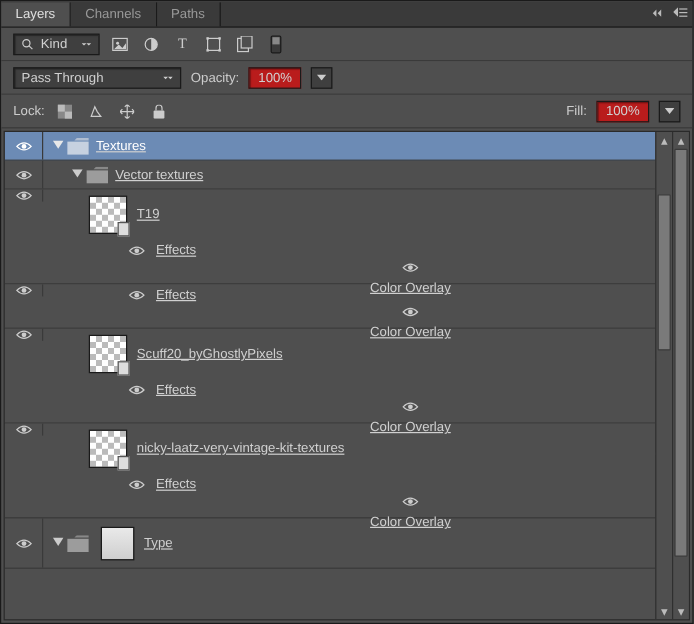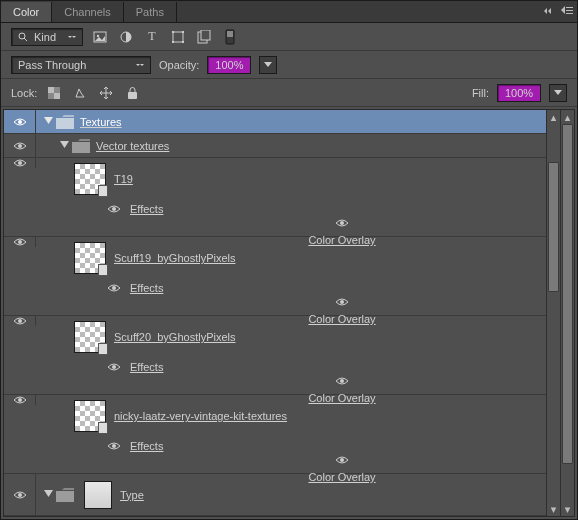--- a/index.html
+++ b/index.html
@@ -6,21 +6,21 @@
 body { background:#4f4f4f; width:578px; height:520px; overflow:hidden; border:1px solid #1a1a1a; display:flex; flex-direction:column; }
 .tabs { height:22px; background:#3a3a3a; border-bottom:1px solid #1a1a1a; display:flex; align-items:flex-end; position:relative; }
 .tab { padding:4px 12px 4px 12px; background:#3a3a3a; color:#999; border-right:1px solid #1a1a1a; cursor:pointer; }
 .tab.active { background:#4f4f4f; color:#e0e0e0; }
 .tab-ctrl { position:absolute; right:2px; top:2px; display:flex; gap:2px; }
 .tab-ctrl .btn { width:16px; height:16px; display:flex; align-items:center; justify-content:center; cursor:pointer; color:#bbb; }
 .row { height:28px; background:#4f4f4f; border-bottom:1px solid #3a3a3a; display:flex; align-items:center; padding:0 10px; gap:8px; }
 .filter-select { background:#3f3f3f; border:1px solid #1a1a1a; height:18px; display:flex; align-items:center; padding:0 6px; gap:6px; min-width:72px; cursor:pointer; box-shadow:inset 1px 1px 1px rgba(0,0,0,.4); }
 .filter-select .dd { margin-left:auto; }
 .icon-btn { width:18px; height:18px; display:flex; align-items:center; justify-content:center; cursor:pointer; color:#ccc; }
-.small-input { background:#a21caf; border:1px solid #1a1a1a; height:18px; width:44px; text-align:center; display:flex; align-items:center; justify-content:center; box-shadow:inset 1px 1px 1px rgba(0,0,0,.4); }
+.small-input { background:#b91c1c; border:1px solid #1a1a1a; height:18px; width:44px; text-align:center; display:flex; align-items:center; justify-content:center; box-shadow:inset 1px 1px 1px rgba(0,0,0,.4); }
 .label { color:#ccc; }
 .layers { flex:1; overflow:hidden; position:relative; background:#4f4f4f; border:1px solid #2a2a2a; margin:2px; display:flex; }
 .layers-body { flex:1; overflow:auto;text-decoration:underline; }
 .scrollbar { width:14px; background:#4f4f4f; border-left:1px solid #2f2f2f; position:relative; }
 .scroll-thumb { position:absolute; left:1px; right:1px; background:#7a7a7a; border:1px solid #3a3a3a; border-radius:1px; }
 .scroll-btn { position:absolute; left:0; right:0; height:14px; display:flex; align-items:center; justify-content:center; color:#bbb; cursor:pointer; }
 .grp-row { height:24px; display:flex; align-items:center; border-bottom:1px solid #3a3a3a; }
 .grp-row.selected { background:#6c8bb5; color:#fff; }
 .vis-col { width:32px; display:flex; align-items:center; justify-content:center; border-right:1px solid #3a3a3a; height:100%; cursor:pointer; }
 .indent0 { width:6px; }
@@ -39,21 +39,21 @@
 .sub { padding-left:68px; height:18px; display:flex; align-items:center; gap:6px; color:#ccc; }
 .sub .eye { width:20px; display:flex; align-items:center; justify-content:center; cursor:pointer; }
 .sub.sub2 { padding-left:88px;flex-direction:column; }
 svg { display:block; }
 .dd-btn { width:18px; height:18px; border:1px solid #1a1a1a; background:#3f3f3f; display:flex; align-items:center; justify-content:center; cursor:pointer; }
 </style>
 </head>
 <body>
 
 <div class="tabs">
-  <div class="tab active">Color</div>
+  <div class="tab active">Layers</div>
   <div class="tab">Channels</div>
   <div class="tab">Paths</div>
   <div class="tab-ctrl">
     <div class="btn">
         <svg width="12" height="10" viewBox="0 0 12 10">
           <path d="M1 5 L4 2 L4 8 Z M5 5 L8 2 L8 8 Z" fill="#bbb"></path>
         </svg>
       </div>
     <div class="btn">
         <svg width="12" height="10" viewBox="0 0 12 10">
@@ -250,28 +250,20 @@
           </div>
         </div>
         <div class="layer-row">
           <div class="vis-col" style="align-self:stretch">
             <svg width="14" height="10" viewBox="0 0 14 10">
               <path d="M1 5 Q7 -1 13 5 Q7 11 1 5 Z" fill="none" stroke="#ccc"></path>
               <circle cx="7" cy="5" r="2" fill="#ccc"></circle>
             </svg>
           </div>
           <div class="layer-main">
-            <div class="layer-head">
-              <div class="indent2"></div>
-              <div class="thumb">
-                <div class="page"></div>
-              </div>
-              <span>Scuff19_byGhostlyPixels</span>
-              <span class="fx">fx</span>
-            </div>
             <div class="sub">
               <span class="eye">
                 <svg width="14" height="10" viewBox="0 0 14 10">
                   <path d="M1 5 Q7 -1 13 5 Q7 11 1 5 Z" fill="none" stroke="#ccc"></path>
                   <circle cx="7" cy="5" r="2" fill="#ccc"></circle>
                 </svg>
               </span>
               <span>Effects</span>
             </div>
             <div class="sub sub2">

